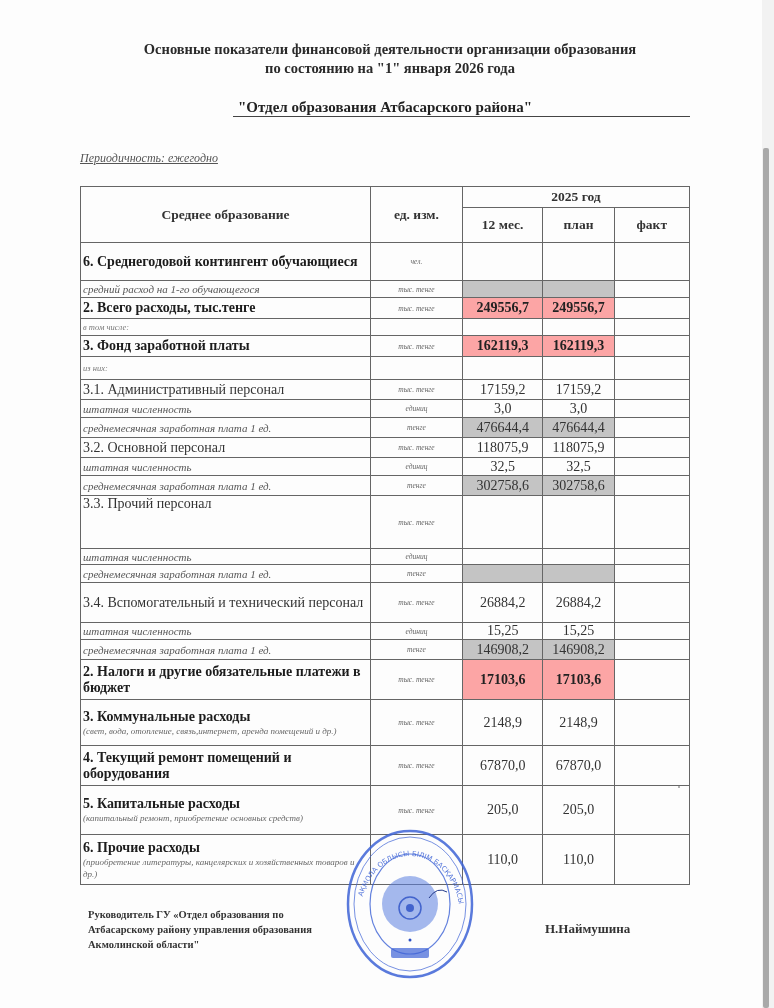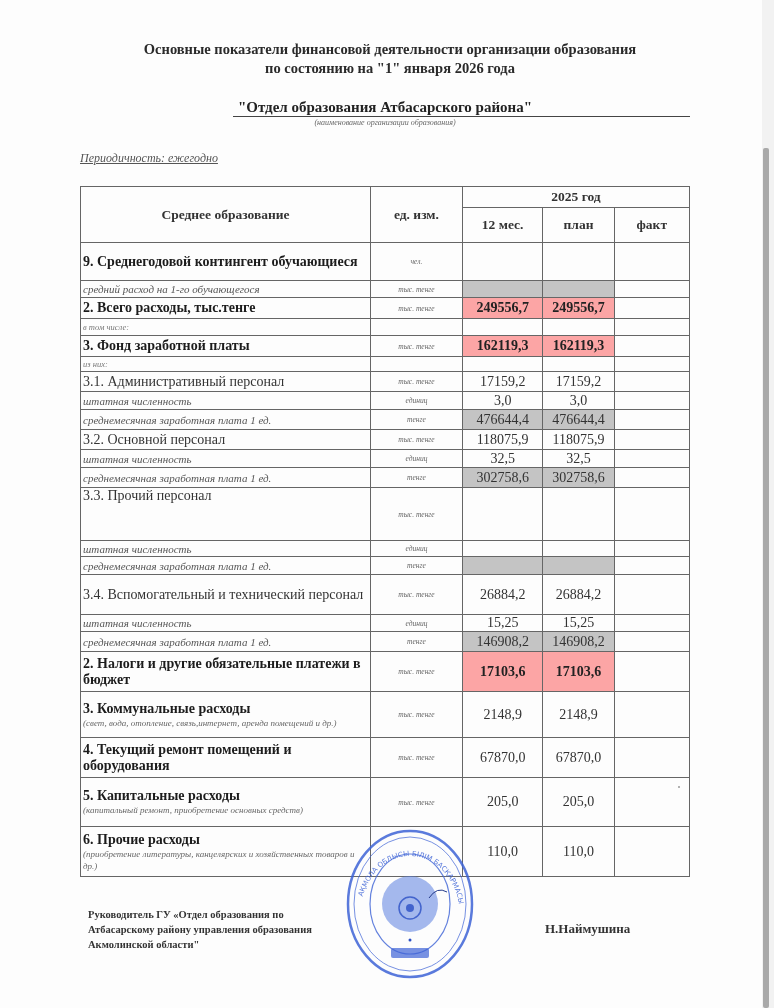--- a/index.html
+++ b/index.html
@@ -58,21 +58,20 @@
 </head>
 <body>
 
 <div class="page">
   <div class="title">
     <div>Основные показатели финансовой деятельности организации образования</div>
     <div>по состоянию на "1" января 2026 года</div>
   </div>
   <div class="org">"Отдел  образования Атбасарского района"</div>
   <div class="org-line"></div>
-  <div class="org-caption">(наименование организации образования)</div>
   <div class="period">Периодичность: ежегодно</div>
 
   <table class="main">
     <colgroup>
       <col class="c1">
         <col class="c2">
         <col class="c3">
         <col class="c4">
         <col class="c5">
     </colgroup>
@@ -83,21 +82,21 @@
         <th colspan="3">2025 год</th>
       </tr>
       <tr style="height:35px">
         <th>12 мес.</th>
         <th>план</th>
         <th>факт</th>
       </tr>
     </thead>
     <tbody id="tbody">
         <tr style="height: 38px;">
-          <td class="lbl-bold"><span>9. Среднегодовой контингент обучающиеся</span></td>
+          <td class="lbl-bold"><span>6. Среднегодовой контингент обучающиеся</span></td>
           <td class="unit">чел.</td>
           <td class="num b"></td>
           <td class="num b"></td>
           <td class="num b"></td>
         </tr>
         <tr style="height: 17px;">
           <td class="lbl-it"><span>средний расход на 1-го обучающегося</span></td>
           <td class="unit">тыс. тенге</td>
           <td class="num shade"></td>
           <td class="num shade"></td>
@@ -117,21 +116,21 @@
           <td class="num"></td>
           <td class="num"></td>
         </tr>
         <tr style="height: 21px;">
           <td class="lbl-bold"><span>3. Фонд заработной платы</span></td>
           <td class="unit">тыс. тенге</td>
           <td class="num b shade-light">162119,3</td>
           <td class="num b shade-light">162119,3</td>
           <td class="num b"></td>
         </tr>
-        <tr style="height: 15px;">
+        <tr style="height: 23px;">
           <td class="lbl-small"><span>из них:</span></td>
           <td class="unit"></td>
           <td class="num"></td>
           <td class="num"></td>
           <td class="num"></td>
         </tr>
         <tr style="height: 20px; padding-left: 44px;">
           <td class="lbl-reg"><span>3.1. Административный персонал</span></td>
           <td class="unit">тыс. тенге</td>
           <td class="num">17159,2</td>

